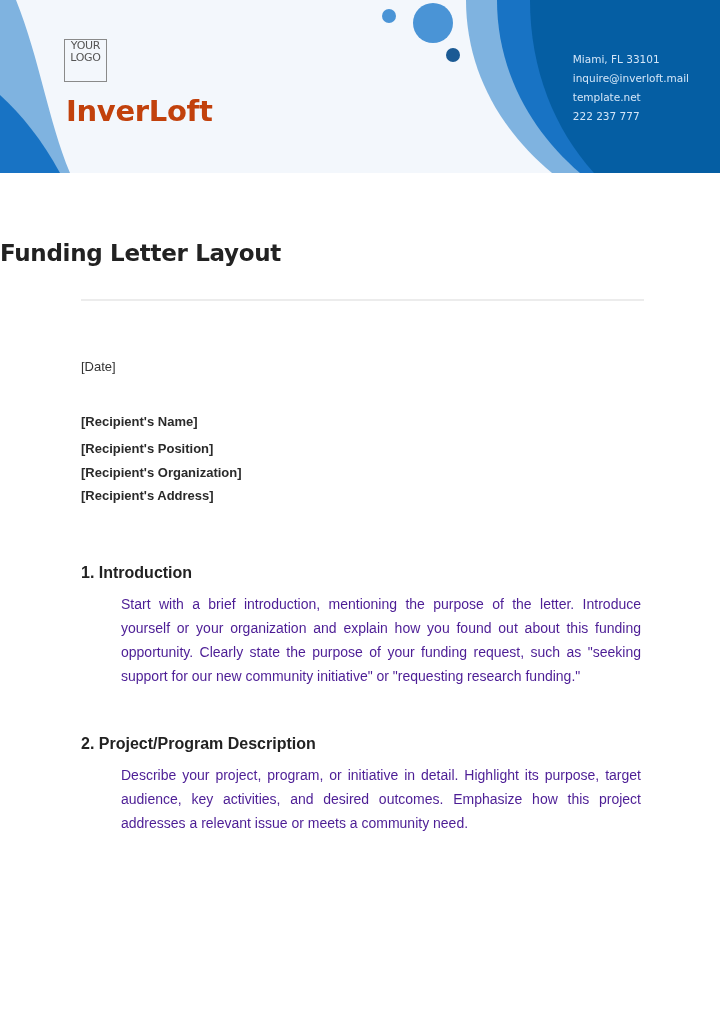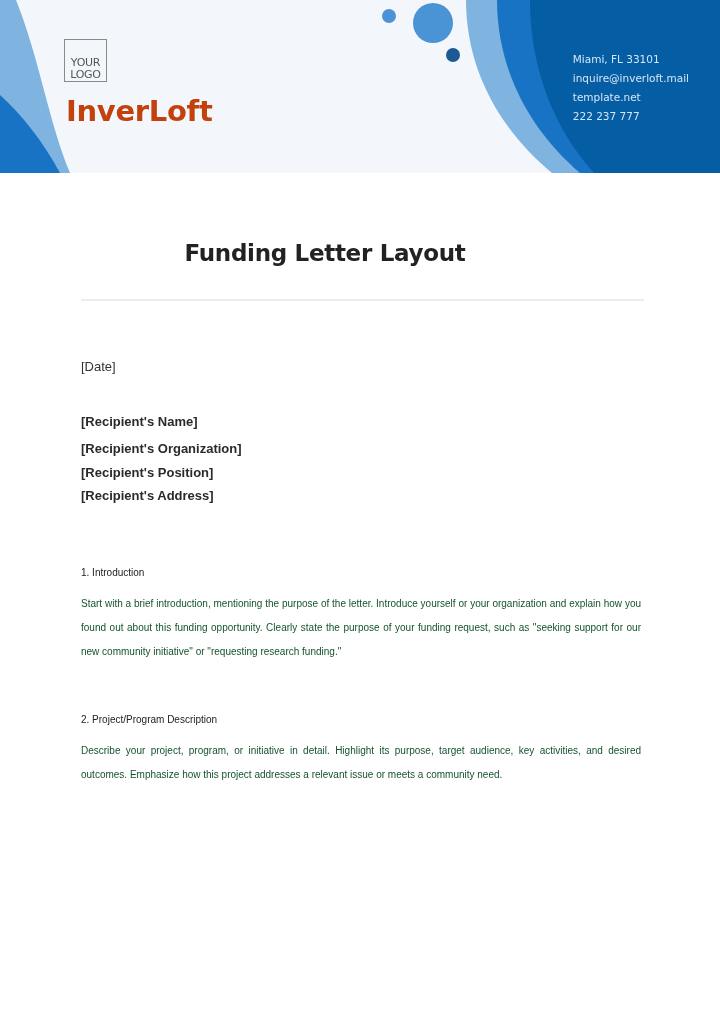--- a/index.html
+++ b/index.html
@@ -31,21 +31,21 @@
       height: 173px;
     }
     .logo-box {
       position: absolute;
       left: 64px; top: 39px;
       width: 43px; height: 43px;
       border: 1.5px solid #8a8a8a;
       display: flex;
       flex-direction: column;
       align-items: center;
-      justify-content: flex-end;
+      justify-content: flex-start;
       font-family: "DejaVu Sans", sans-serif;
       font-size: 11px;
       line-height: 12px;
       font-weight: 500;
       color: #555;
       letter-spacing: -0.3px;
     }
     .brand-name {
       position: absolute;
       left: 66px; top: 94px;
@@ -64,27 +64,25 @@
       line-height: 19px;
       color: #d4e6f8;
     }
     .contact div { white-space: nowrap; }
 
     
     .doc-title {
       position: absolute;
       left: 0; top: 240px;
       width: 632px;
-      text-align: center;
       font-family: "DejaVu Sans", sans-serif;
       font-weight: bold;
       font-size: 23px;
       color: #222;
       letter-spacing: -0.3px;
-      margin-left: 9px;
     }
     .divider {
       position: absolute;
       left: 81px; top: 299px;
       width: 563px; height: 2px;
       background: #ececec;
     }
     .content {
       position: absolute;
       left: 81px; top: 334px;
@@ -107,34 +105,35 @@
       margin-top: 6px;
       font-weight: bold;
       line-height: 23.5px;
     }
     .salutation {
       margin-top: 23px;
       font-weight: bold;
       line-height: 18px;
     }
     .section-heading {
-      font-weight: normal;
-      font-size: 10px;
+      font-weight: bold;
+      font-size: 16px;
       line-height: 18px;
       color: #222;
       margin-top: 47px;
     }
     .section-1 { margin-top: 56px; }
     .section-2 { margin-top: 46px; }
     .section-body {
       margin-top: 10px;
-      font-size: 10px;
+      font-size: 14px;
       line-height: 24px;
       text-align: justify;
-      color: #14532d;
+      color: #4c1d95;
+      margin-left: 40px;
     }
   </style>
 </head>
 <body>
 
 <header class="header">
   <svg class="shapes" viewBox="0 0 720 173" xmlns="http://www.w3.org/2000/svg">
 
     <path d="M0,0 L16,0 C40,60 48,120 70,173 L0,173 Z" fill="#7fb3e0"></path>
 
@@ -167,22 +166,22 @@
 </header>
 
 <h1 class="doc-title">Funding Letter Layout</h1>
 <div class="divider"></div>
 
 <main class="content">
   <div class="date">[Date]</div>
 
   <div class="recipient-name">[Recipient's Name]</div>
   <div class="recipient-block">
+    <div>[Recipient's Position]</div>
     <div>[Recipient's Organization]</div>
-    <div>[Recipient's Position]</div>
     <div>[Recipient's Address]</div>
   </div>
 
 
   <section class="section-1">
     <h2 class="section-heading">1. Introduction</h2>
     <p class="section-body">Start with a brief introduction, mentioning the purpose of the letter. Introduce yourself or your organization and explain how you found out about this funding opportunity. Clearly state the purpose of your funding request, such as "seeking support for our new community initiative" or "requesting research funding."</p>
   </section>
 
   <section class="section-2">

